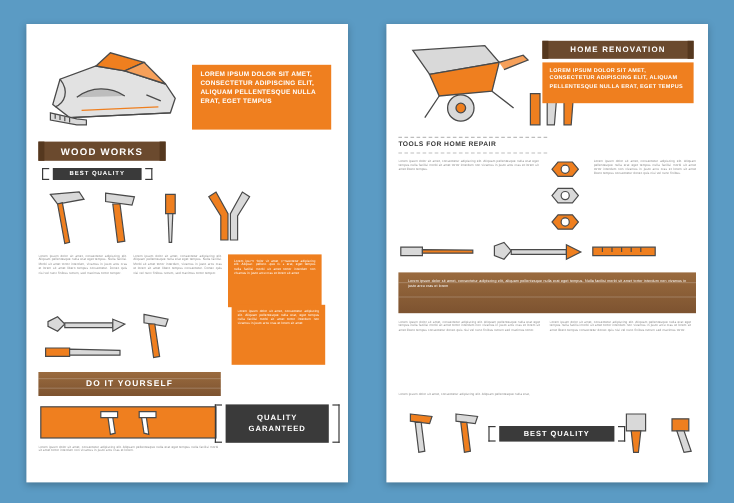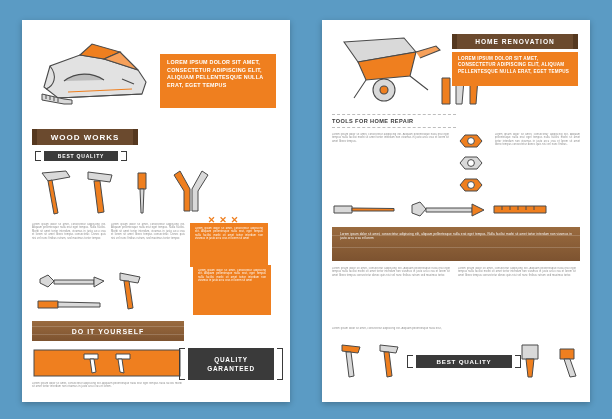--- a/index.html
+++ b/index.html
@@ -108,21 +108,21 @@
             <path d="M4 6 L26 11 L34 12 L34 16 L26 16 L4 12 Z" fill="#d9d9d9"></path>
             <path d="M8 7 L8 11 M12 8 L12 12 M16 9 L16 13 M20 10 L20 14"></path>
           </g>
         </svg>
 
         <div class="orange-banner" style="position:absolute;left:128px;top:24px;width:116px;height:54px;">
           <div class="btxt">Lorem ipsum dolor sit amet, consectetur adipiscing elit, aliquam pellentesque nulla erat, eget tempus</div>
         </div>
       </div>
 
-      <div class="brown-ribbon" style="margin-top:15px;width:106px;height:16px;font-size:8px;">
+      <div class="brown-ribbon" style="margin-top:4px;width:106px;height:16px;font-size:8px;">
         <span>Wood Works</span>
       </div>
 
       <div style="position:relative;margin:6px 0 0 12px;width:74px;">
         <div class="bracket l" style="height:10px;"></div>
         <div class="dark-tag" style="height:10px;font-size:5px;">
           <span>Best Quality</span>
         </div>
         <div class="bracket r" style="height:10px;"></div>
       </div>

